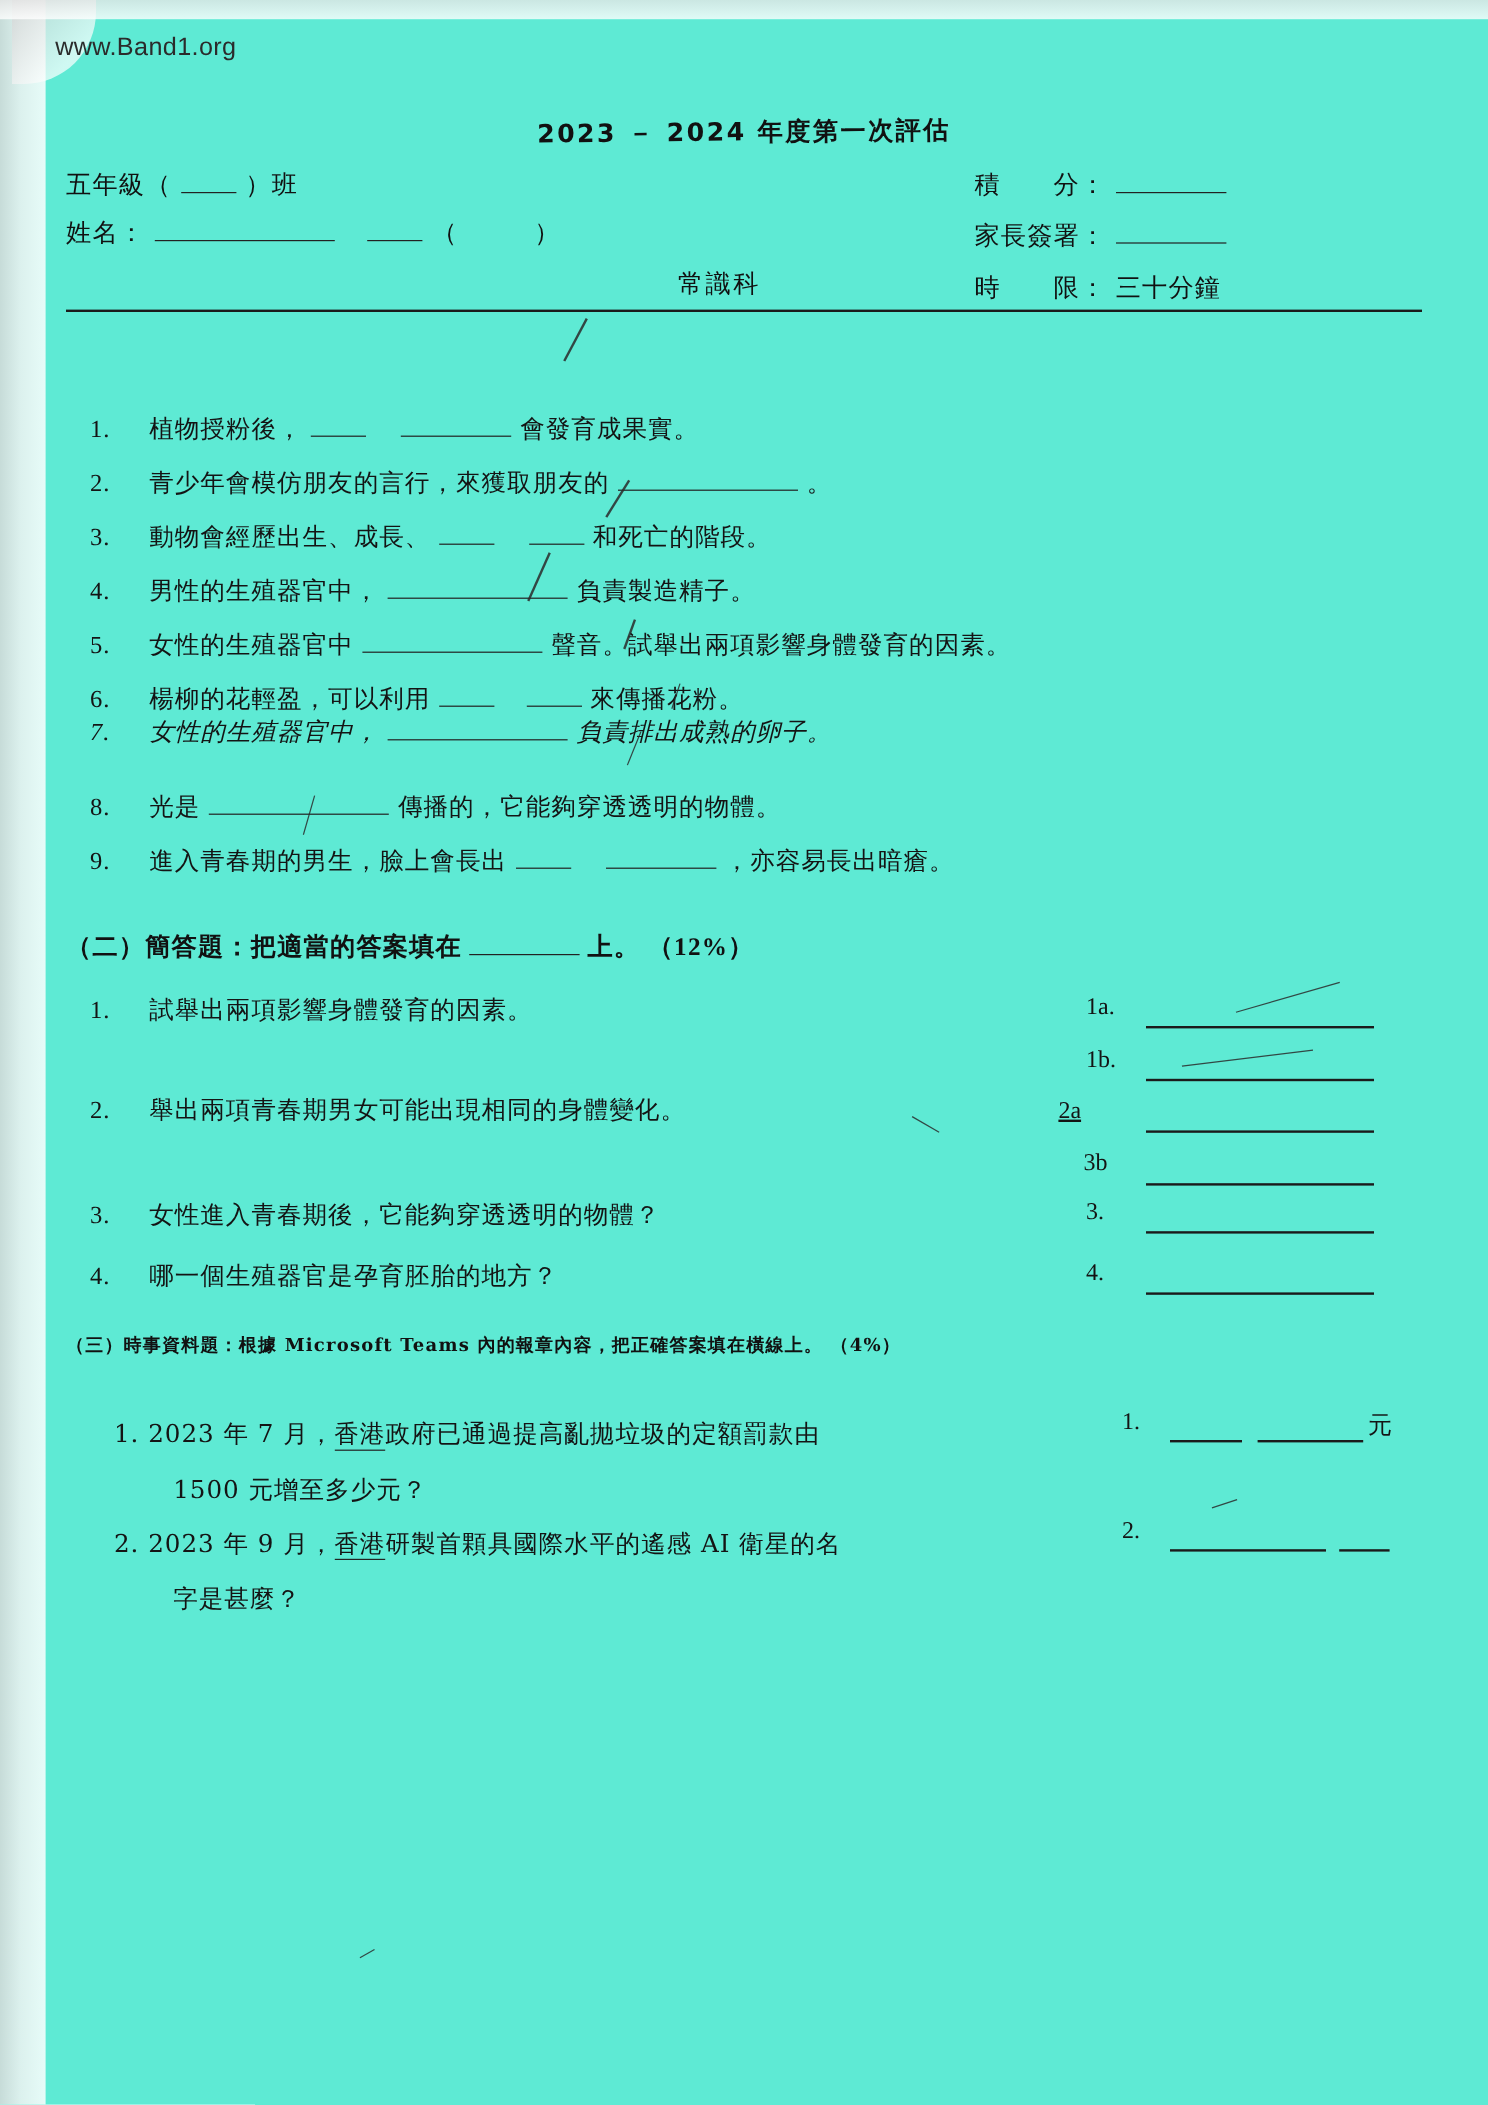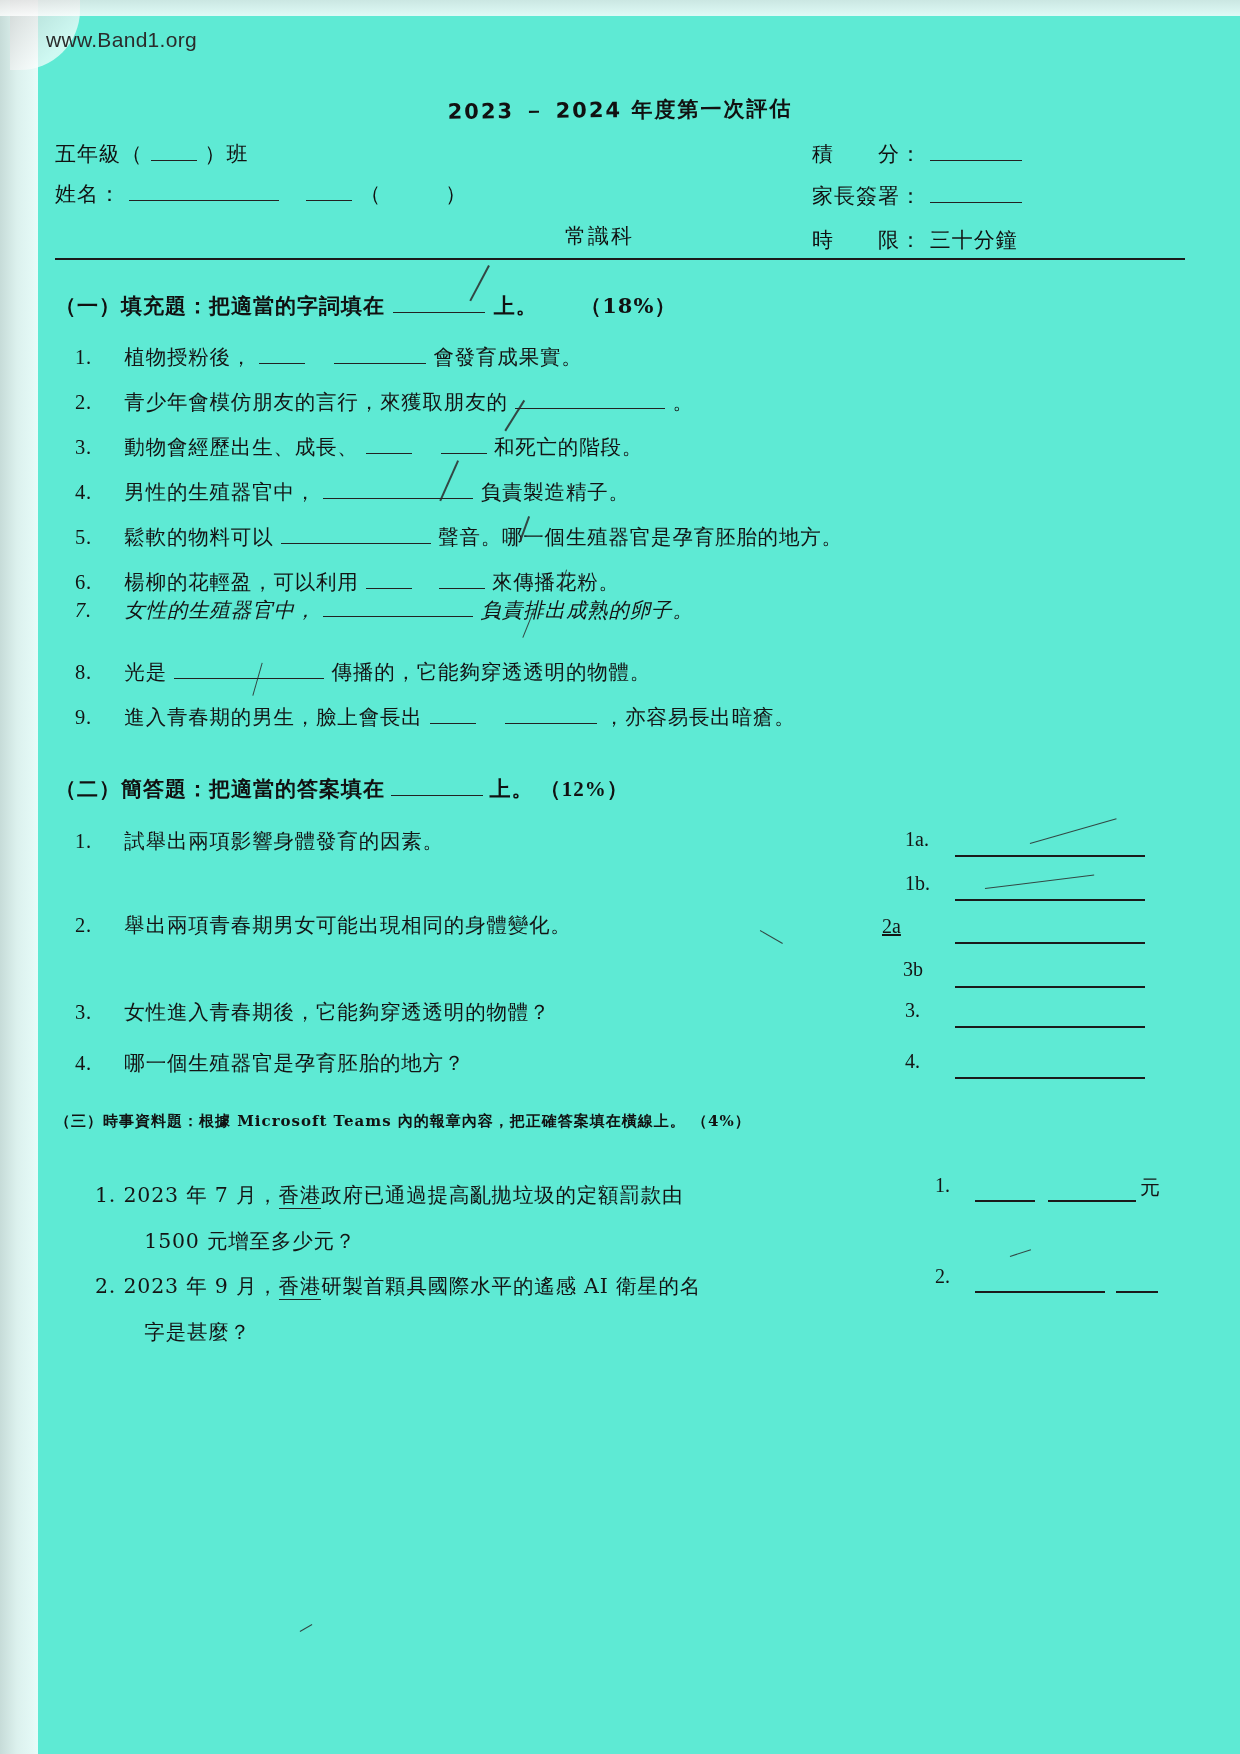--- a/index.html
+++ b/index.html
@@ -191,27 +191,20 @@
 
   <div class="hdr hdr-subject">常識科</div>
 
   <div class="hdr hdr-time">
     <span>時　　限：</span>
     <span>三十分鐘</span>
   </div>
 
   <div class="rule rule-main"></div>
 
-  <div class="section-head" style="top:292px; left:55px;">
-    <span>（一）填充題：把適當的字詞填在</span>
-    <span class="u-line med"></span>
-    <span>上。</span>
-    <span style="display:inline-block;width:26px"></span>
-    <span>（18%）</span>
-  </div>
 
   <div class="q" style="top:343px; left:75px;">
     <span class="num">1.</span>
     <span>植物授粉後，</span>
     <span class="u-line short"></span>
     <span style="display:inline-block;width:14px"></span>
     <span class="u-line med"></span>
     <span>會發育成果實。</span>
   </div>
 
@@ -233,23 +226,23 @@
 
   <div class="q" style="top:478px; left:75px;">
     <span class="num">4.</span>
     <span>男性的生殖器官中，</span>
     <span class="u-line long"></span>
     <span>負責製造精子。</span>
   </div>
 
   <div class="q" style="top:523px; left:75px;">
     <span class="num">5.</span>
-    <span>鬆軟的物料可以</span>
-    <span class="u-line long"></span>
-    <span>聲音。哪一個生殖器官是孕育胚胎的地方。</span>
+    <span>女性的生殖器官中</span>
+    <span class="u-line long"></span>
+    <span>聲音。試舉出兩項影響身體發育的因素。</span>
   </div>
 
   <div class="q" style="top:568px; left:75px;">
     <span class="num">6.</span>
     <span>楊柳的花輕盈，可以利用</span>
     <span class="u-line short"></span>
     <span style="display:inline-block;width:12px"></span>
     <span class="u-line short"></span>
     <span>來傳播花粉。</span>
   </div>

